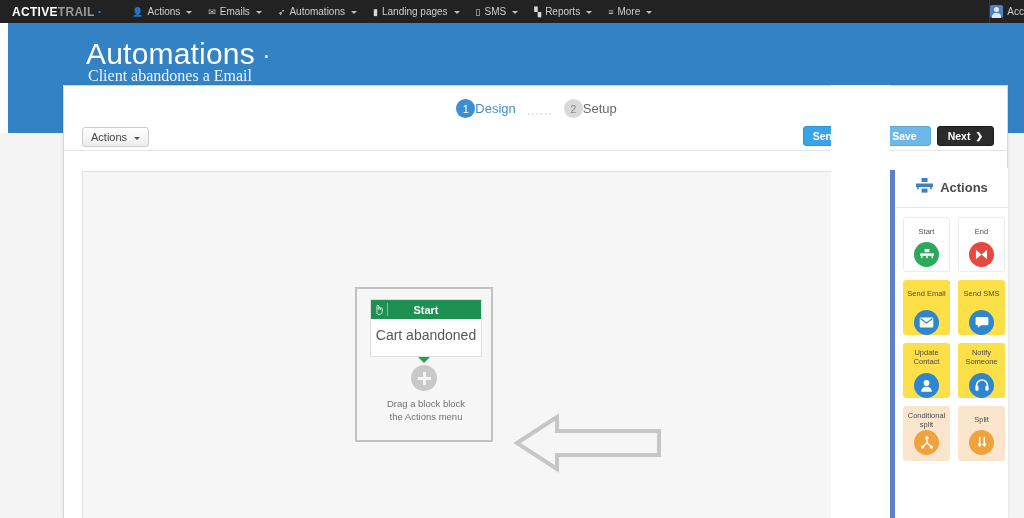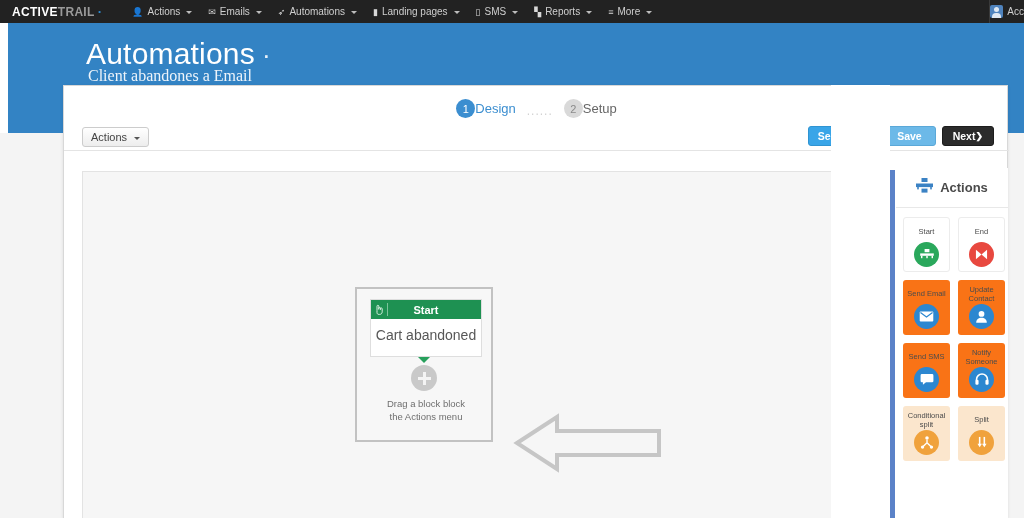--- a/index.html
+++ b/index.html
@@ -129,21 +129,21 @@
   .btn-sendtest {
     height: 20px; padding: 0 9px; background: #39a5e8; border: 1px solid #2f94d2;
     color: #fff; font-weight: bold; font-size: 10.5px;
   }
   .btn-save {
     height: 20px; padding: 0 13px; background: #6cb9e8; border: 1px solid #5aa8d8;
     color: #fff; font-weight: bold; font-size: 10.5px;
   }
   .btn-next {
     height: 20px; padding: 0 10px; background: #2b2b2b; border: 1px solid #1c1c1c;
-    color: #fff; font-weight: bold; font-size: 10.5px; 
+    color: #fff; font-weight: bold; font-size: 10.5px; gap: 5px;
   }
   .chev-r { font-size: 9px; }
 
   
   .canvas {
     position: absolute; left: 18px; top: 85px; width: 812px; height: 348px;
     background: #f6f6f6; border: 1px solid #e3e3e3; border-bottom: none;
     overflow: hidden;
   }
 
@@ -217,21 +217,21 @@
   .tiles {
     display: grid; grid-template-columns: 47px 47px; gap: 8px;
     padding: 9px 7px;
   }
   .tile {
     width: 47px; height: 55px; border-radius: 3px;
     display: flex; flex-direction: column; align-items: center;
     padding-top: 4px; cursor: pointer;
   }
   .tile-white { background: #ffffff; border: 1px solid #ececec; }
-  .tile-blue  { background: #f97316; }
+  .tile-blue  { background: #fde047; justify-content: space-between; }
   .tile-orange{ background: #fbe6cd; }
   .tile-label {
     font-size: 7.5px; color: #4c4c4c; text-align: center; line-height: 9px;
     height: 19px; display: flex; align-items: center; justify-content: center;
     padding: 0 1px;
   }
   .tile-ico {
     width: 25px; height: 25px; border-radius: 50%;
     display: flex; align-items: center; justify-content: center;
     color: #fff; font-size: 12px; line-height: 1; margin-top: 1px;
@@ -426,34 +426,34 @@
         <div class="tile-label">Send Email</div>
         <div class="tile-ico ico-blue">
           <svg width="15" height="11" viewBox="0 0 16 12">
             <rect x="0.6" y="0.6" width="14.8" height="10.8" rx="1" fill="#fff"></rect>
             <path d="M1.4 1.6 L8 6.6 L14.6 1.6" fill="none" stroke="#2c87d0" stroke-width="1.3"></path>
           </svg>
         </div>
       </div>
 
       <div class="tile tile-blue">
+        <div class="tile-label">Send SMS</div>
+        <div class="tile-ico ico-blue">
+          <svg width="14" height="13" viewBox="0 0 15 14">
+            <path d="M2 1.2h11a1.4 1.4 0 0 1 1.4 1.4v6a1.4 1.4 0 0 1-1.4 1.4H6.4l-3.3 2.6V10H2A1.4 1.4 0 0 1 .6 8.6v-6A1.4 1.4 0 0 1 2 1.2z" fill="#fff"></path>
+          </svg>
+        </div>
+      </div>
+
+      <div class="tile tile-blue">
         <div class="tile-label">Update Contact</div>
         <div class="tile-ico ico-blue">
           <svg width="13" height="13" viewBox="0 0 14 14">
             <circle cx="7" cy="4.2" r="3.1" fill="#fff"></circle>
             <path d="M1.3 13.6c0-3.3 2.5-5.2 5.7-5.2s5.7 1.9 5.7 5.2z" fill="#fff"></path>
-          </svg>
-        </div>
-      </div>
-
-      <div class="tile tile-blue">
-        <div class="tile-label">Send SMS</div>
-        <div class="tile-ico ico-blue">
-          <svg width="14" height="13" viewBox="0 0 15 14">
-            <path d="M2 1.2h11a1.4 1.4 0 0 1 1.4 1.4v6a1.4 1.4 0 0 1-1.4 1.4H6.4l-3.3 2.6V10H2A1.4 1.4 0 0 1 .6 8.6v-6A1.4 1.4 0 0 1 2 1.2z" fill="#fff"></path>
           </svg>
         </div>
       </div>
 
       <div class="tile tile-blue">
         <div class="tile-label">Notify Someone</div>
         <div class="tile-ico ico-blue">
           <svg width="14" height="13" viewBox="0 0 15 14">
             <path d="M1.6 8.2V7a5.9 5.9 0 0 1 11.8 0v1.2" fill="none" stroke="#fff" stroke-width="1.7"></path>
             <rect x="0.4" y="7.4" width="3.4" height="5.2" rx="1.3" fill="#fff"></rect>

